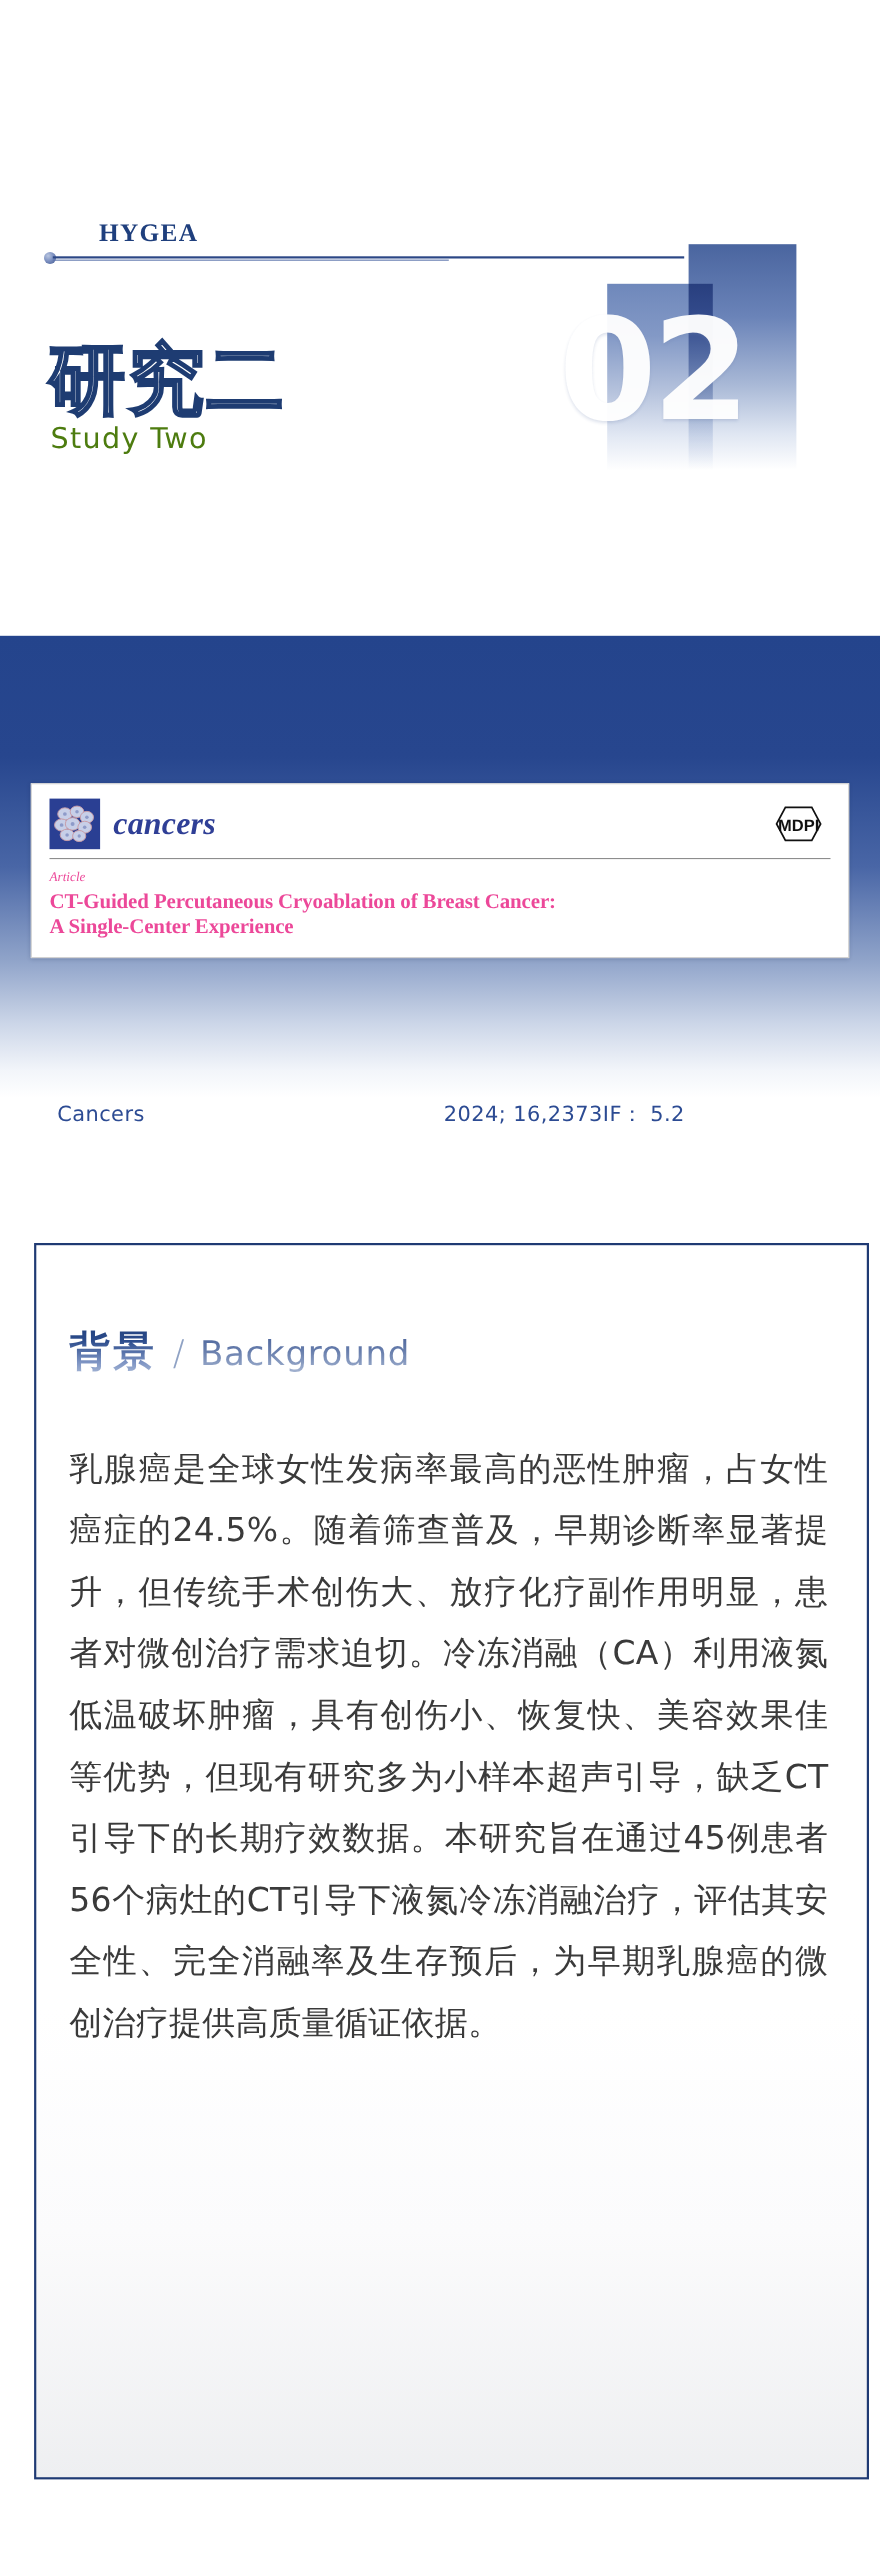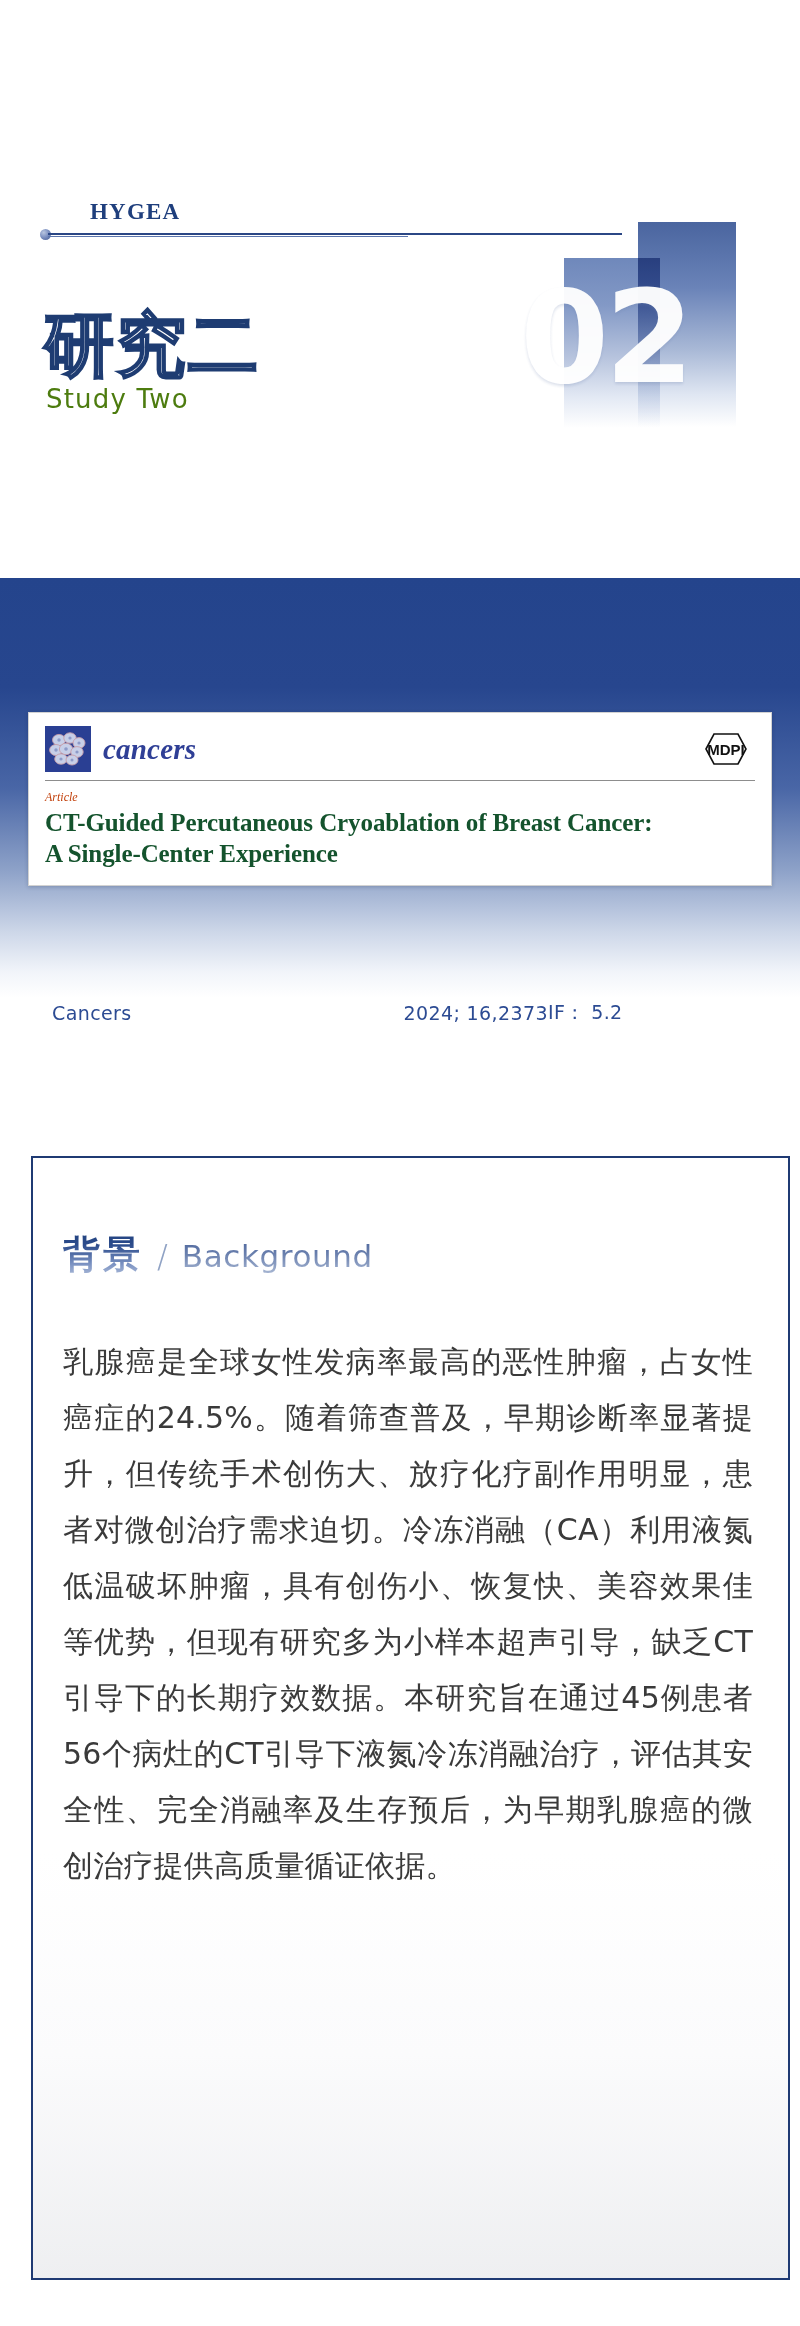--- a/index.html
+++ b/index.html
@@ -17,21 +17,21 @@
   .header{
     position:absolute;
     left:0; top:0; width:800px; height:578px;
     background:#ffffff;
     overflow:hidden;
   }
 
   
   .deco{
     position:absolute;
-    right:0; top:222px;
+    right:12px; top:222px;
     width:300px; height:210px;
   }
   .deco-rect-back{
     position:absolute;
     left:138px; top:0px;
     width:98px; height:205px;
     background:linear-gradient(to bottom,#4a659f 0%,#6a83b8 32%,#a8b8d6 62%,#dfe6f2 84%,#ffffff 100%);
   }
   .deco-rect-front{
     position:absolute;
@@ -162,50 +162,50 @@
     letter-spacing:.2px;
   }
   .mdpi-mark{ width:58px;height:46px; flex:0 0 auto;}
   .jc-divider{
     height:1px;background:#8d8d8d;margin:7px 0 9px 0;
   }
   .jc-kind{
     font-family:"Liberation Serif","DejaVu Serif",serif;
     font-style:italic;
     font-size:12px;
-    color:#c2410c;
+    color:#ec4899;
     margin-bottom:3px;
   }
   .jc-title{
     font-family:"Liberation Serif","DejaVu Serif",serif;
     font-weight:bold;
-    font-size:25px;
+    font-size:19px;
     line-height:1.22;
-    color:#14532d;
+    color:#ec4899;
     letter-spacing:-.1px;
   }
 
   .meta-row{
     position:absolute;
     left:0; top:1000px; width:800px;
     display:flex;
     align-items:center;
     font-family:"DejaVu Sans",sans-serif;
     font-size:19px;
     color:#2c4b93;
     letter-spacing:.4px;
   }
   .meta-a{ width:270px; padding-left:52px; box-sizing:border-box;}
   .meta-b{ width:278px; text-align:right;}
   .meta-c{ width:252px; text-align:left;}
 
   
   .content-box{
     position:absolute;
-    left:31px; top:1156px;
+    left:31px; top:1130px;
     width:759px; height:1124px;
     box-sizing:border-box;
     border:2px solid #1f3a73;
     background:linear-gradient(to bottom,#ffffff 0%,#ffffff 62%,#fbfbfc 80%,#eeeff1 100%);
   }
 
   .sec-head{
     position:absolute;
     left:30px; top:72px;
     display:flex;

